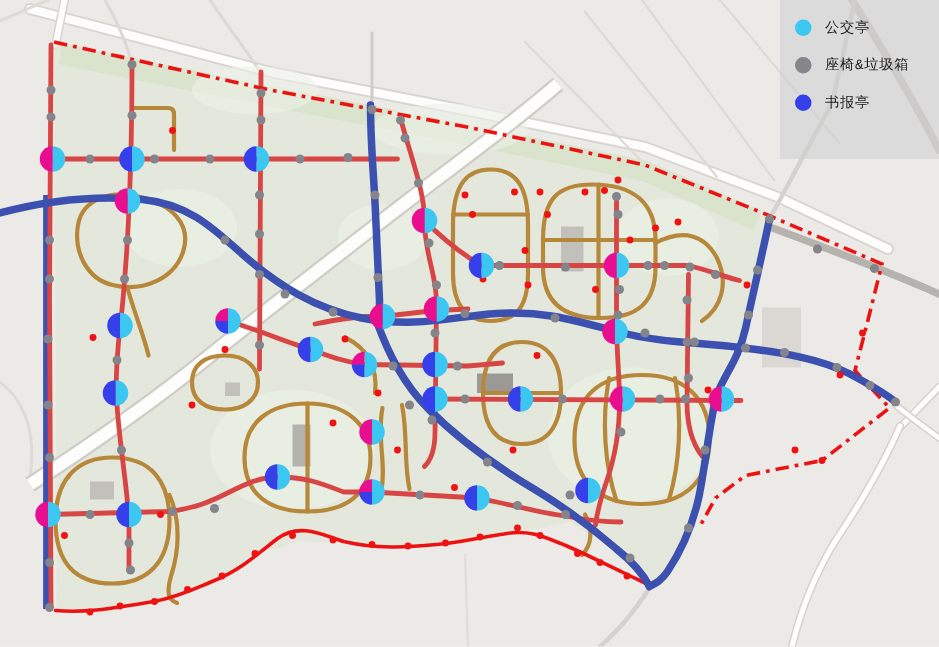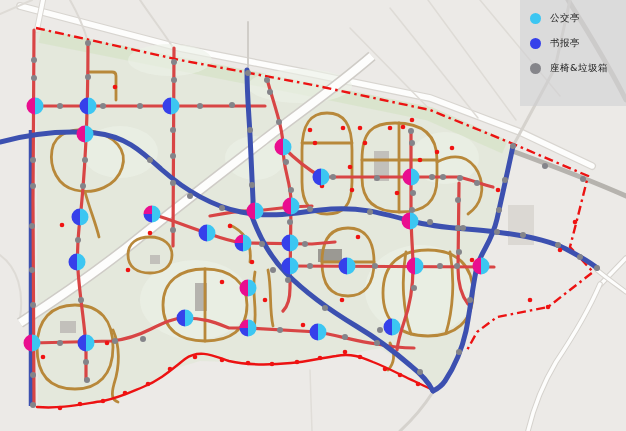--- a/index.html
+++ b/index.html
@@ -3,21 +3,21 @@
 <meta charset="utf-8">
 <style>
   html,body{margin:0;padding:0;}
   body{font-family:"DejaVu Sans","Liberation Sans",sans-serif;}
   .stage{position:relative;width:626px;height:431px;background:#eceae7;overflow:hidden;}
   .stage svg{position:absolute;left:0;top:0;}
   .legend{position:absolute;top:0;right:0;width:106px;height:106px;
           background:rgba(206,206,209,.55);padding:6px 0 0 10px;box-sizing:border-box;z-index:5;}
   .legend-row{display:flex;align-items:center;height:25px;}
   .legend-dot{width:11px;height:11px;border-radius:50%;margin-right:9px;flex:0 0 auto;}
-  .legend-label{font-size:9.5px;color:#1b1b1b;letter-spacing:.5px;white-space:nowrap;}
+  .legend-label{font-size:9.5px;color:#1b1b1b;letter-spacing:.5px;white-space:nowrap;font-family:Liberation Mono, monospace;}
 </style>
 </head>
 <body>
 
 <div class="stage">
   <svg id="map-svg" width="626" height="431" viewBox="0 0 626 431">
       <rect x="0" y="0" width="626" height="431" fill="#eceae7"></rect>
       <g>
         <path d="M20,6 L180,48 L313,74 L430,98 L520,132 L592,166" stroke="#d8d5d0" stroke-width="8" fill="none" stroke-linecap="round"></path>
         <path d="M20,6 L180,48 L313,74 L430,98 L520,132 L592,166" stroke="#fdfdfc" stroke-width="5.5" fill="none" stroke-linecap="round"></path>
@@ -374,21 +374,21 @@
         </g>
       </g>
     </svg>
 
   <div class="legend">
     <div class="legend-row">
       <span class="legend-dot" style="background: rgb(60, 198, 242);"></span>
       <span class="legend-label">公交亭</span>
     </div>
     <div class="legend-row">
+      <span class="legend-dot" style="background: rgb(133, 133, 138);"></span>
+      <span class="legend-label">座椅&amp;垃圾箱</span>
+    </div>
+    <div class="legend-row">
       <span class="legend-dot" style="background: rgb(54, 64, 234);"></span>
       <span class="legend-label">书报亭</span>
-    </div>
-    <div class="legend-row">
-      <span class="legend-dot" style="background: rgb(133, 133, 138);"></span>
-      <span class="legend-label">座椅&amp;垃圾箱</span>
     </div>
   </div>
 </div>
 
 </body></html>

